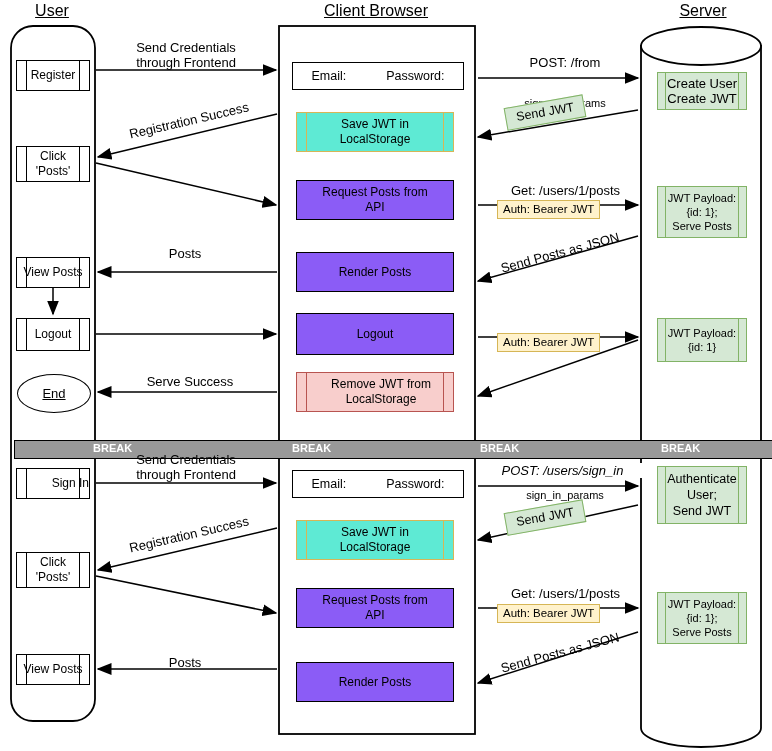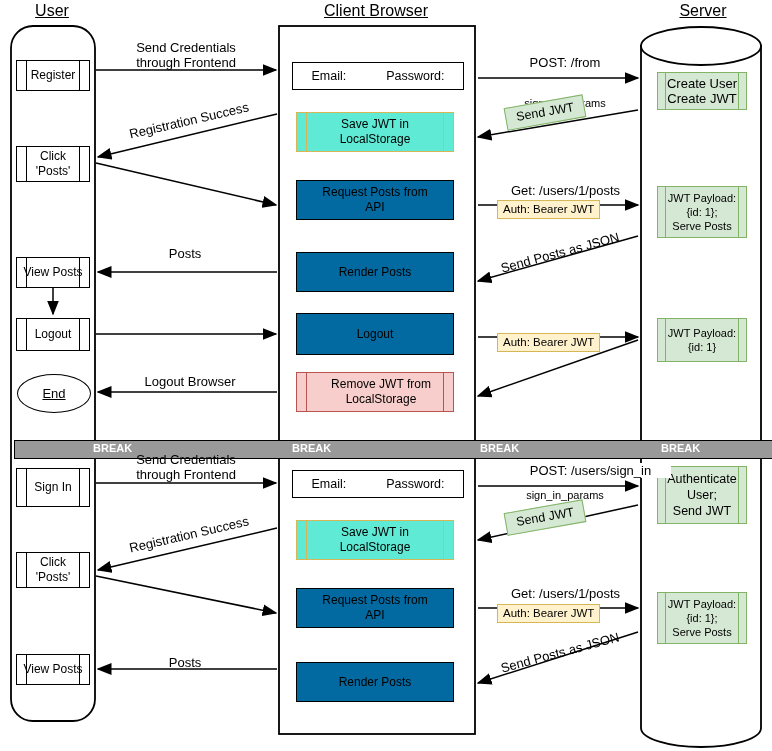--- a/index.html
+++ b/index.html
@@ -5,21 +5,21 @@
   html,body{margin:0;padding:0;background:#ffffff;}
   body{width:772px;height:751px;overflow:hidden;
        font-family:"Liberation Sans", sans-serif;color:#000;}
   #stage{position:relative;width:772px;height:751px;}
   svg.layer{position:absolute;left:0;top:0;width:772px;height:751px;}
   .node{position:absolute;box-sizing:border-box;display:flex;
         align-items:center;justify-content:center;text-align:center;
         font-size:12px;line-height:15px;}
   .sub{background:#ffffff;border:1.6px solid #000;}
   .sub .inner{position:absolute;top:0;bottom:0;border-left:1.6px solid #000;border-right:1.6px solid #000;left:9px;right:9px;pointer-events:none;}
-  .proc{background:#0369a1;border:1.6px solid #000;align-items:center;}
+  .proc{background:#8b5cf6;border:1.6px solid #000;align-items:center;}
   .green{background:#d5e8d4;border:1.6px solid #82b366;}
   .green .inner{position:absolute;top:0;bottom:0;border-left:1.6px solid #82b366;border-right:1.6px solid #82b366;left:7px;right:7px;}
   .yellow{background:#5eead4;border:1.6px solid #d6b656;}
   .yellow .inner{position:absolute;top:0;bottom:0;border-left:1.6px solid #d6b656;border-right:1.6px solid #d6b656;left:9px;right:9px;}
   .red{background:#f8cecc;border:1.6px solid #b85450;padding-left:12px;}
   .red .inner{position:absolute;top:0;bottom:0;border-left:1.6px solid #b85450;border-right:1.6px solid #b85450;left:9px;right:9px;}
   .lbl{position:absolute;font-size:13px;line-height:15px;white-space:pre;text-align:center;}
   .lbl.sm{font-size:11px;}
   .lbl.box{background:#fff2cc;border:1px solid #d6b656;padding:1px 5px;font-size:11.5px;}
   .lbl.greenbox{background:#d5e8d4;border:1px solid #82b366;padding:3px 10px;font-size:12.5px;}
@@ -174,40 +174,40 @@
   <div class="node green" style="left:657px;top:318px;width:90px;height:44px;white-space:pre;font-size:11px;line-height:14px;">
     <span class="inner"></span>
     <span>JWT Payload:
 {id: 1}</span>
   </div>
 
   <div class="lbl" style="left:118px;top:40px;width:136px;">Send Credentials
 through Frontend</div>
   <div class="lbl" style="left:114px;top:113px;width:150px;transform:rotate(-13deg);">Registration Success</div>
   <div class="lbl" style="left:140px;top:246px;width:90px;">Posts</div>
-  <div class="lbl" style="left:120px;top:374px;width:140px;">Logout Browser</div>
+  <div class="lbl" style="left:120px;top:374px;width:140px;">Serve Success</div>
 
   <div class="lbl" style="left:500px;top:55px;width:130px;">POST: /from</div>
   <div class="lbl sm" style="left:505px;top:96px;width:120px;">sign_up_params</div>
   <div class="lbl greenbox" style="left:505px;top:101px;transform:rotate(-10deg);">Send JWT</div>
 
   <div class="lbl" style="left:493px;top:183px;width:145px;">Get: /users/1/posts</div>
   <div class="lbl box" style="left:497px;top:200px;">Auth: Bearer JWT</div>
   <div class="lbl" style="left:485px;top:245px;width:150px;transform:rotate(-15deg);">Send Posts as JSON</div>
 
   <div class="lbl box" style="left:497px;top:333px;">Auth: Bearer JWT</div>
 
   <div class="breakbar" style="left:14px;top:440px;width:744px;height:17px;padding-left:20px;">
     <span style="left:78px;">BREAK</span>
     <span style="left:277px;">BREAK</span>
     <span style="left:465px;">BREAK</span>
     <span style="left:646px;">BREAK</span>
   </div>
 
-  <div class="node sub" style="left:16px;top:468px;width:74px;height:39px;">
+  <div class="node sub" style="left:16px;top:468px;width:74px;height:31px;justify-content:flex-end;">
     <span class="inner"></span>
     <span>Sign In</span>
   </div>
 
   <div class="node sub" style="left:16px;top:552px;width:74px;height:36px;white-space:pre;">
     <span class="inner"></span>
     <span>Click
 'Posts'</span>
   </div>
 
@@ -250,21 +250,21 @@
     <span>JWT Payload:
 {id: 1};
 Serve Posts</span>
   </div>
 
   <div class="lbl" style="left:118px;top:452px;width:136px;">Send Credentials
 through Frontend</div>
   <div class="lbl" style="left:114px;top:527px;width:150px;transform:rotate(-13deg);">Registration Success</div>
   <div class="lbl" style="left:140px;top:655px;width:90px;">Posts</div>
 
-  <div class="lbl white" style="left:510px;top:463px;width:155px;">POST: /users/sign_in</div>
+  <div class="lbl white" style="left:482px;top:463px;width:155px;font-style:italic;">POST: /users/sign_in</div>
   <div class="lbl sm" style="left:505px;top:488px;width:120px;">sign_in_params</div>
   <div class="lbl greenbox" style="left:505px;top:506px;transform:rotate(-10deg);">Send JWT</div>
 
   <div class="lbl" style="left:493px;top:586px;width:145px;">Get: /users/1/posts</div>
   <div class="lbl box" style="left:497px;top:604px;">Auth: Bearer JWT</div>
   <div class="lbl" style="left:485px;top:645px;width:150px;transform:rotate(-15deg);">Send Posts as JSON</div>
 
 </div>
 
 </body></html>

